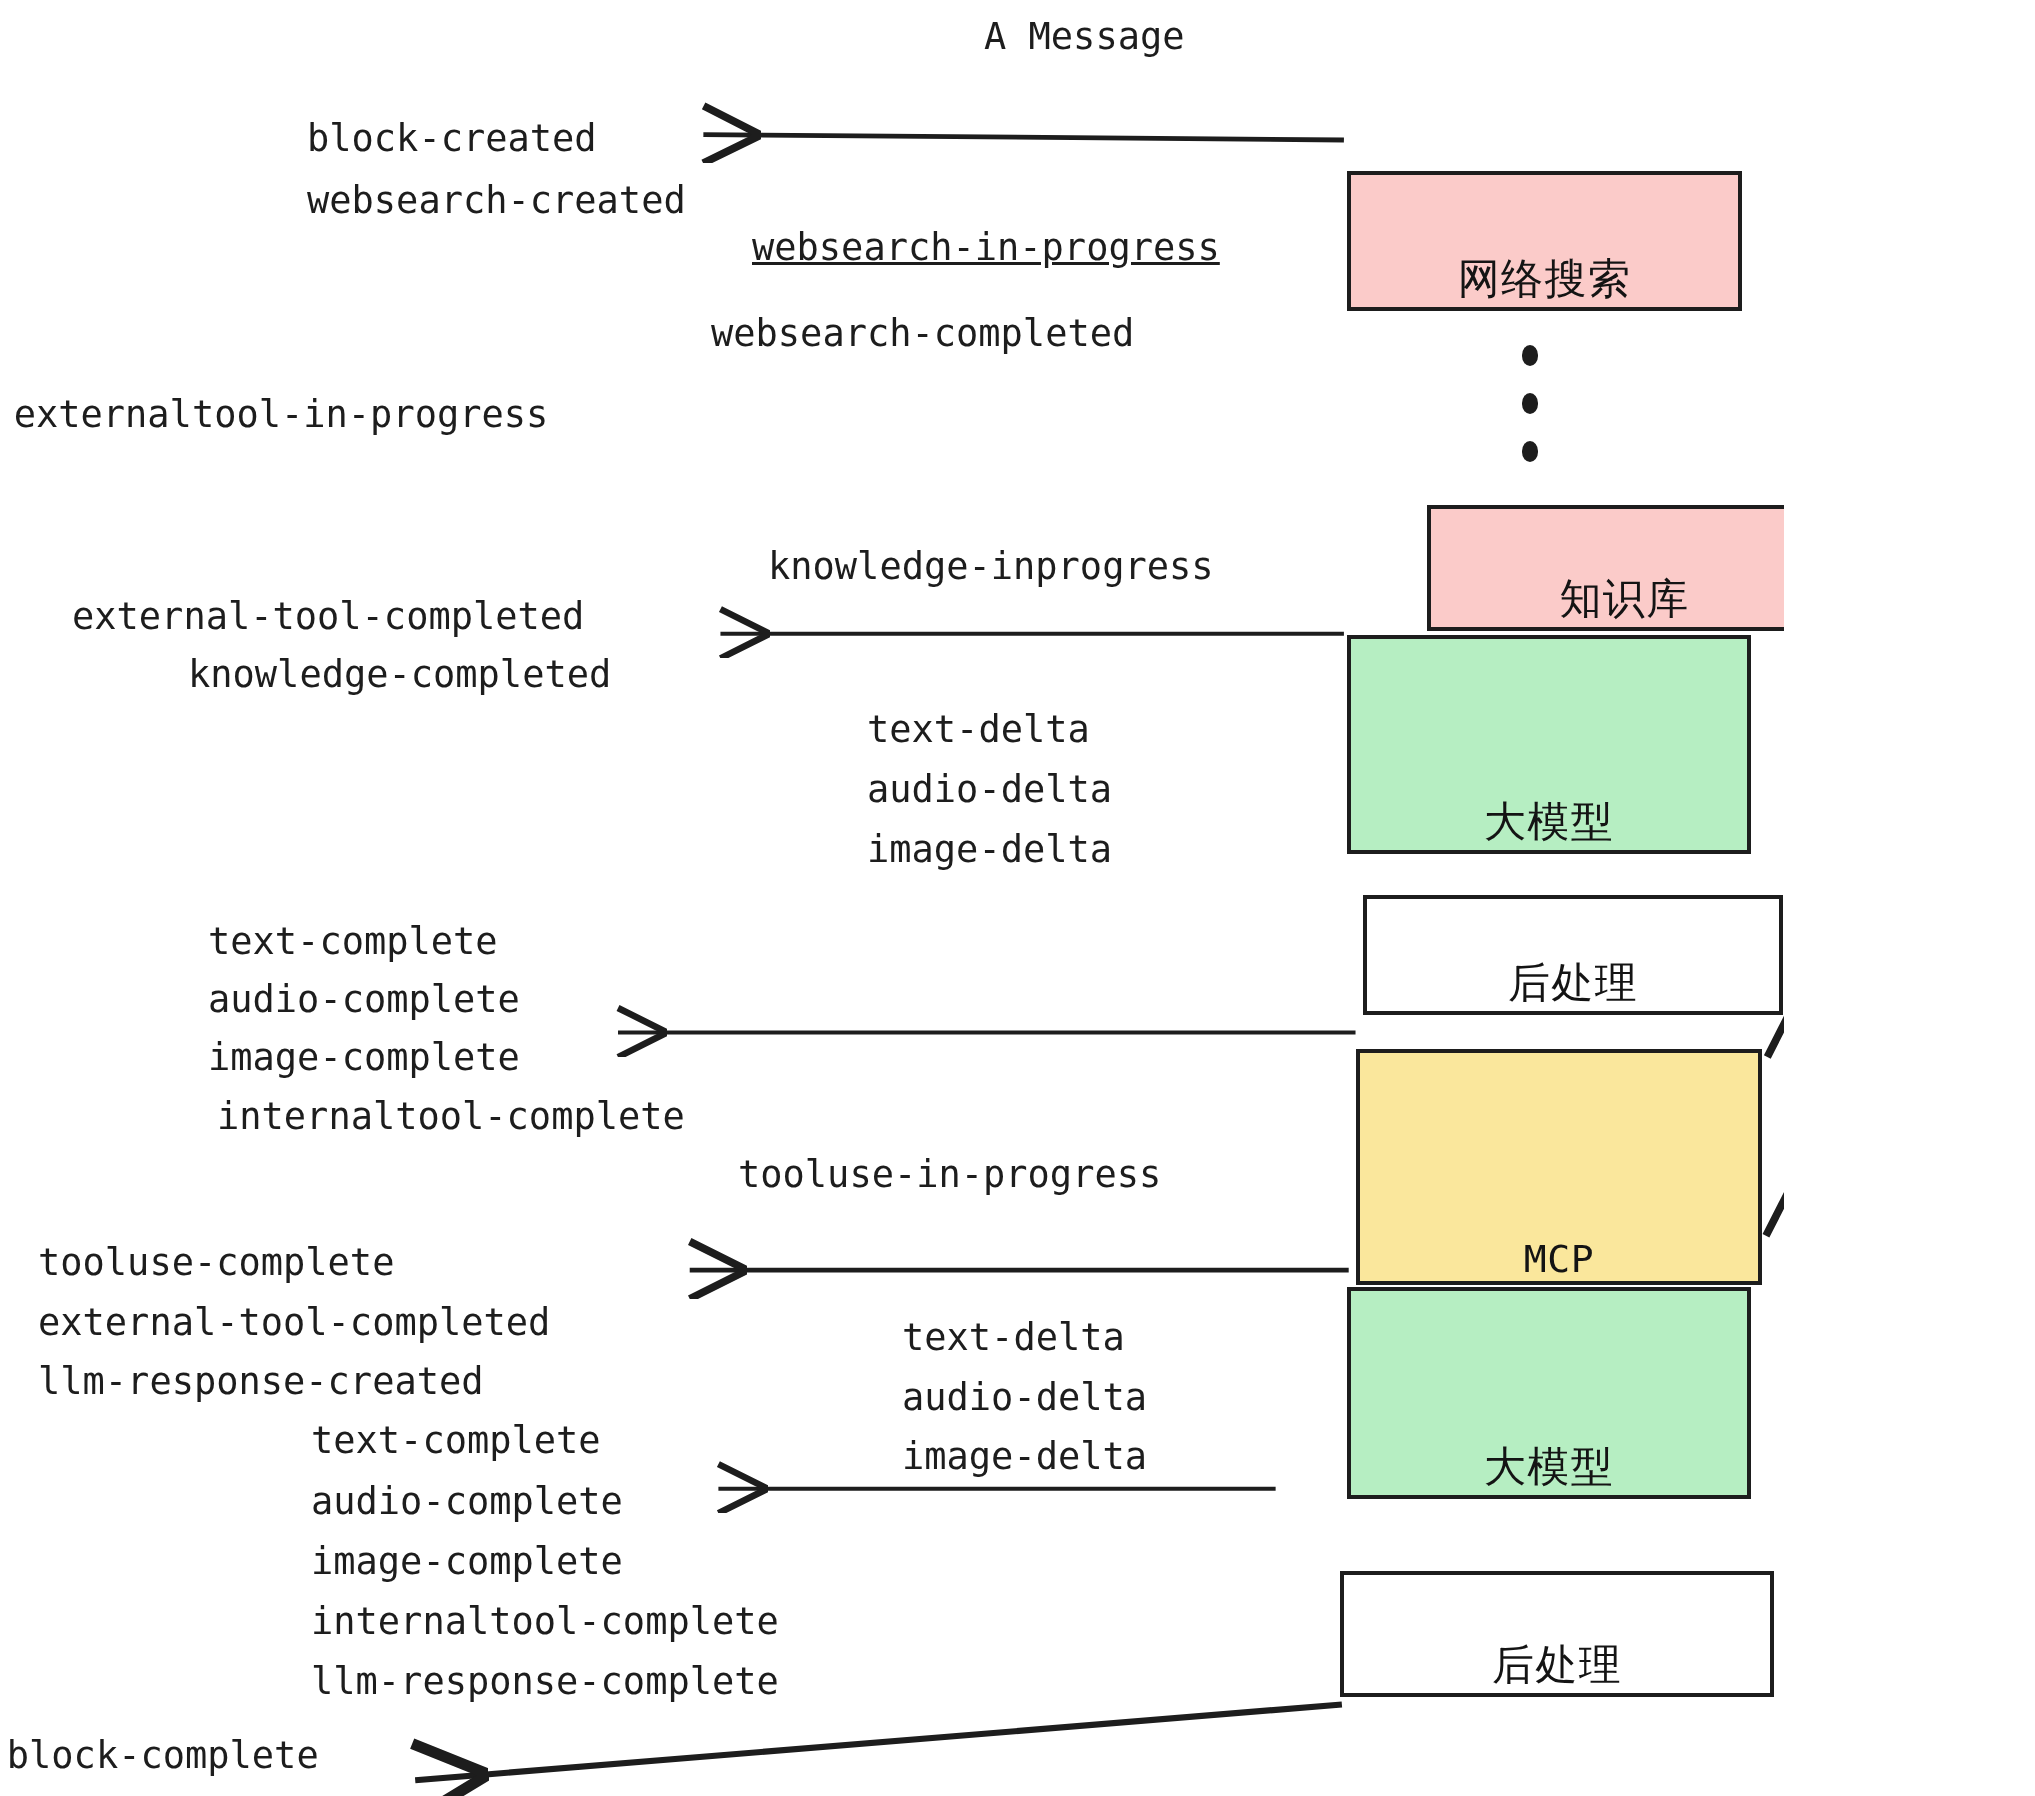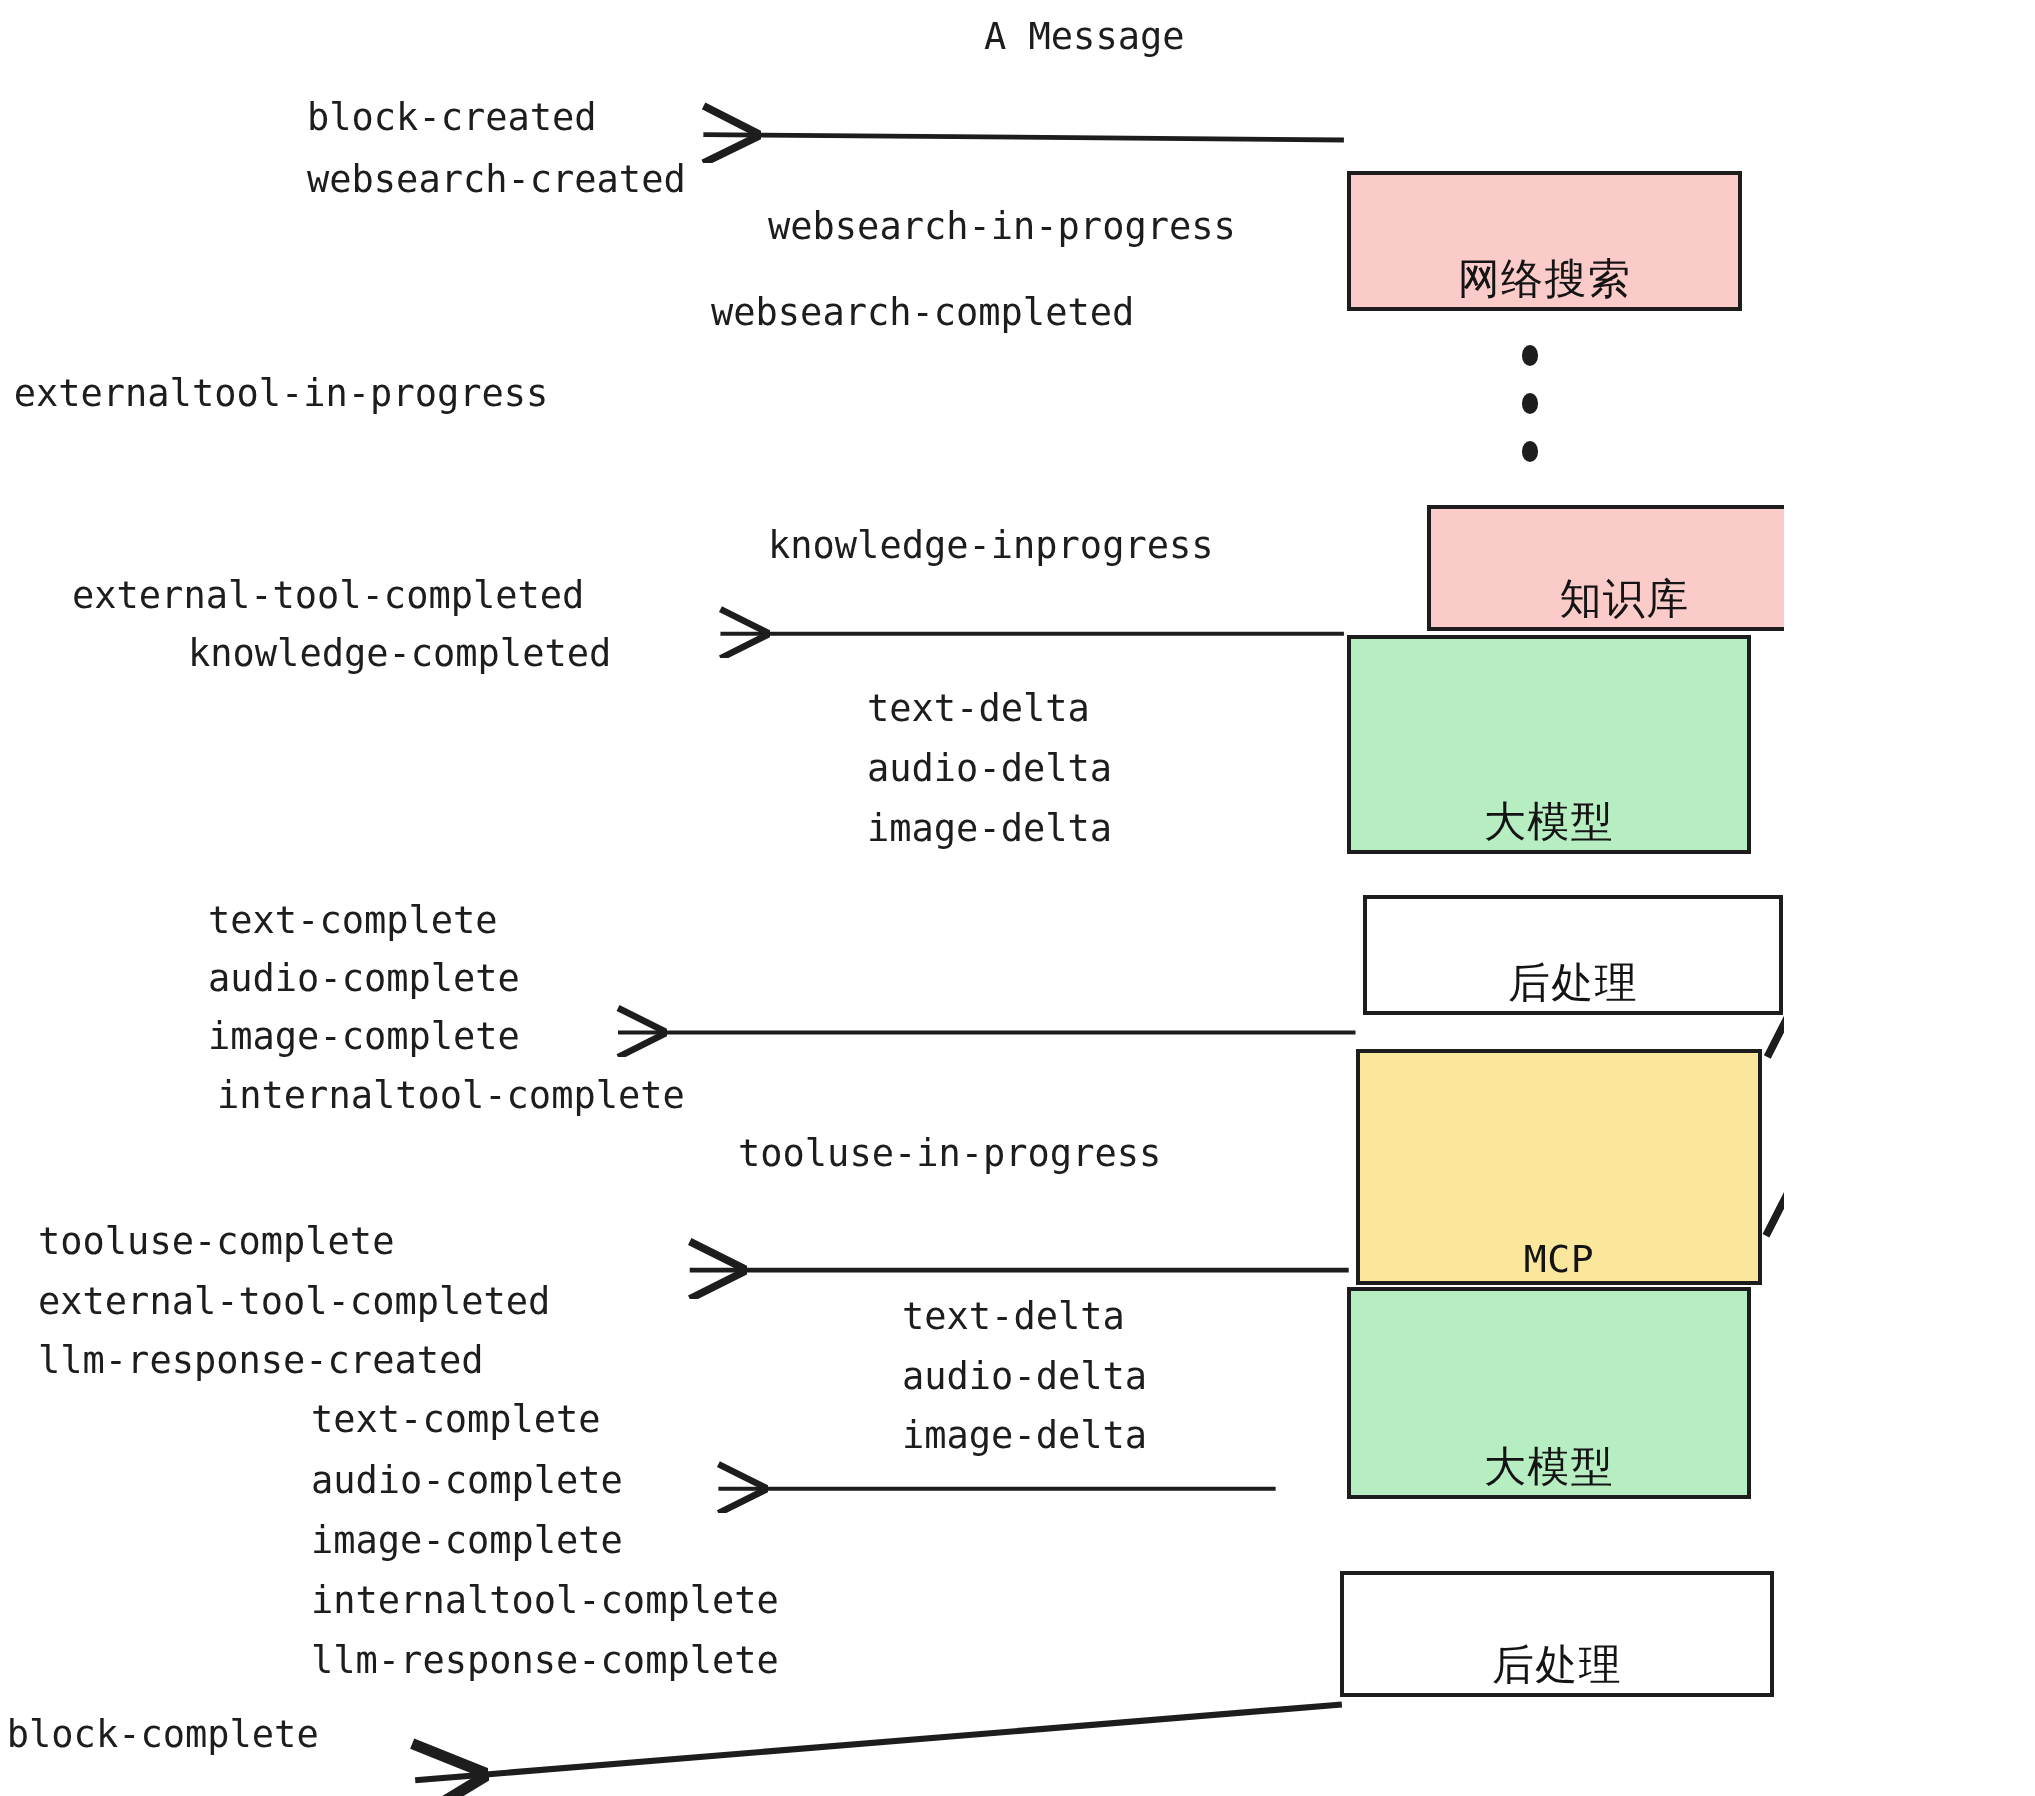--- a/index.html
+++ b/index.html
@@ -16,20 +16,21 @@
     overflow: hidden;
   }
   .evt {
     position: absolute;
     font-family: "DejaVu Sans Mono", "Liberation Mono", monospace;
     font-size: 37px;
     line-height: 1.0;
     color: #1d1d1d;
     white-space: pre;
     letter-spacing: 0px;
+    margin-top: 21px;
   }
   .title {
     position: absolute;
     font-family: "DejaVu Sans Mono", "Liberation Mono", monospace;
     font-size: 37px;
     color: #1d1d1d;
     white-space: pre;
   }
   .box {
     position: absolute;
@@ -77,21 +78,21 @@
 </head>
 <body>
 
 <div id="canvas">
 
   <div class="title" style="left:984px; top:15px;">A Message</div>
 
   <div id="events-layer">
       <div class="evt" style="left: 307px; top: 99px;">block-created</div>
       <div class="evt" style="left: 307px; top: 161px;">websearch-created</div>
-      <div class="evt" style="left: 768px; top: 208px;">websearch-in-progress</div>
+      <div class="evt" style="left: 752px; top: 208px; text-decoration: underline;">websearch-in-progress</div>
       <div class="evt" style="left: 711px; top: 294px;">websearch-completed</div>
       <div class="evt" style="left: 13.7px; top: 375px;">externaltool-in-progress</div>
       <div class="evt" style="left: 768px; top: 527px; text-align: center;">knowledge-inprogress</div>
       <div class="evt" style="left: 72px; top: 577px;">external-tool-completed</div>
       <div class="evt" style="left: 188px; top: 635px;">knowledge-completed</div>
       <div class="evt" style="left: 867px; top: 690px;">text-delta</div>
       <div class="evt" style="left: 867px; top: 750px;">audio-delta</div>
       <div class="evt" style="left: 867px; top: 810px;">image-delta</div>
       <div class="evt" style="left: 208px; top: 902px;">text-complete</div>
       <div class="evt" style="left: 208px; top: 960px;">audio-complete</div>

